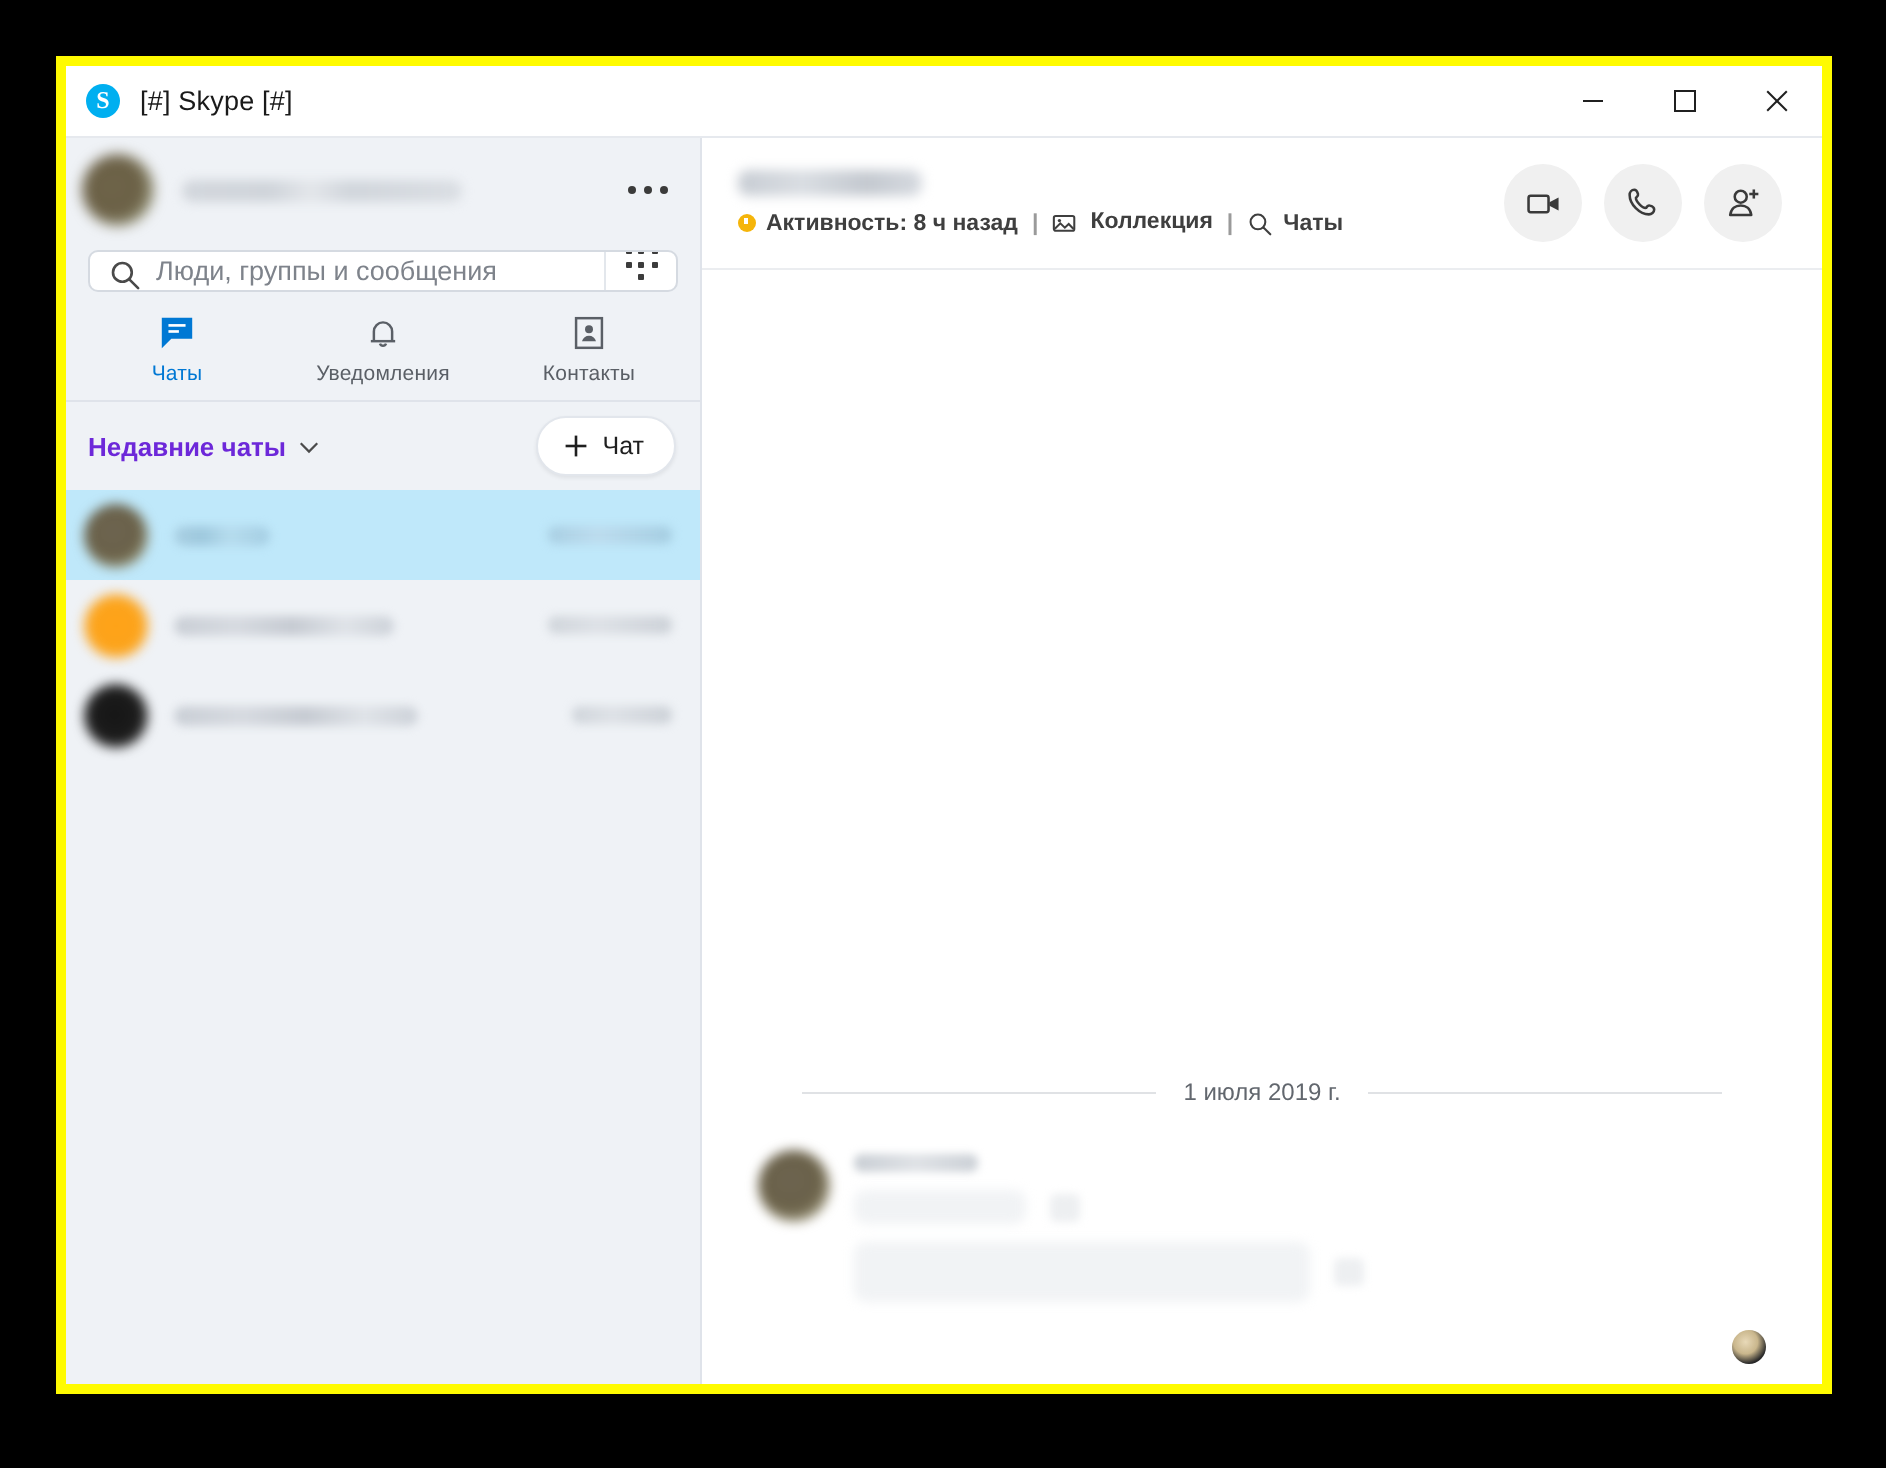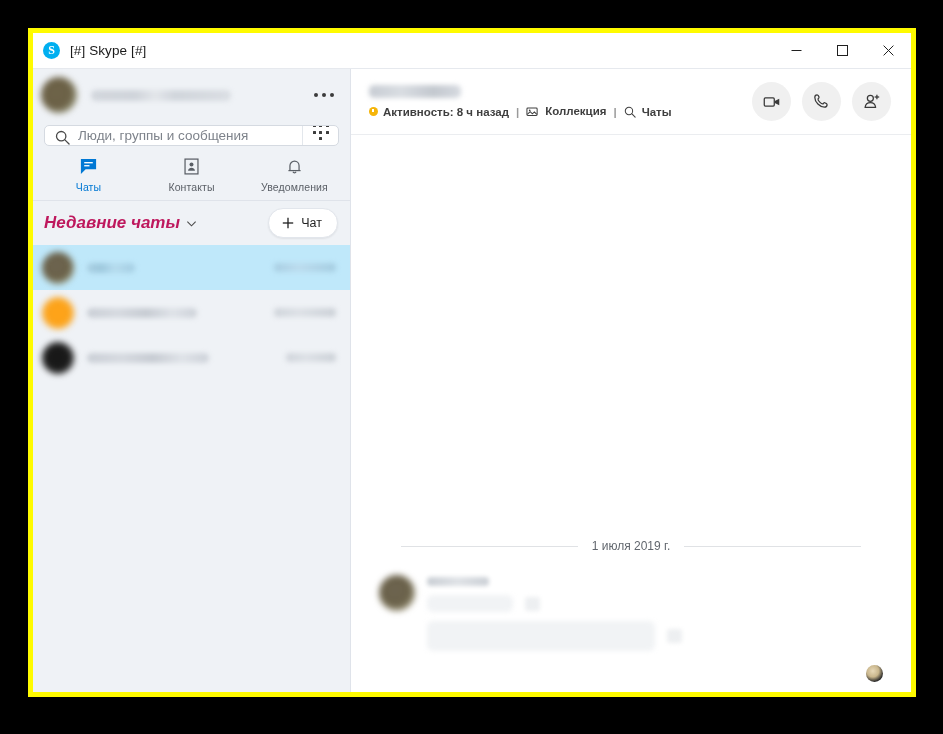--- a/index.html
+++ b/index.html
@@ -226,24 +226,23 @@
   
   .recent-head {
     height: 44px;
     min-height: 44px;
     display: flex;
     align-items: center;
     padding: 0 12px 0 11px;
   }
 
   .recent-title {
-    font-size: 17px;
+    font-size: 13px;
     font-weight: bold;
-    color: #be185d;
-    font-style: italic;
+    color: #6d28d9;
   }
 
   .chev-down { margin-left: 6px; color: #4b4b4b; display: flex; cursor: pointer; }
 
   .new-chat-btn {
     margin-left: auto;
     height: 30px;
     background: #ffffff;
     border: 1px solid #e2e6ec;
     border-radius: 16px;
@@ -578,37 +577,37 @@
                   <line x1="5.5" y1="9.2" x2="11" y2="9.2" stroke="#ffffff" stroke-width="1.4"></line>
                 </svg>
               </span>
               <span class="tab-label">Чаты</span>
             </div>
 
 
             <div class="tab">
               <span class="tab-icon">
                 <svg width="19" height="19" viewBox="0 0 20 20">
+                  <path d="M5.2 14.2v-5a4.8 4.8 0 0 1 9.6 0v5" fill="none" stroke="currentColor" stroke-width="1.3"></path>
+                  <line x1="3.6" y1="14.3" x2="16.4" y2="14.3" stroke="currentColor" stroke-width="1.3"></line>
+                  <path d="M8.4 15.6a1.7 1.7 0 0 0 3.2 0" fill="none" stroke="currentColor" stroke-width="1.3"></path>
+                </svg>
+              </span>
+              <span class="tab-label">Уведомления</span>
+            </div>
+
+            <div class="tab">
+              <span class="tab-icon">
+                <svg width="19" height="19" viewBox="0 0 20 20">
                   <rect x="3.2" y="2.2" width="13.6" height="15.6" fill="none" stroke="currentColor" stroke-width="1.3"></rect>
                   <circle cx="10" cy="8" r="2.1" fill="currentColor"></circle>
                   <path d="M6.3 14.4c0.5 -2 2 -3 3.7 -3s3.2 1 3.7 3z" fill="currentColor"></path>
                 </svg>
               </span>
               <span class="tab-label">Контакты</span>
-            </div>
-
-            <div class="tab">
-              <span class="tab-icon">
-                <svg width="19" height="19" viewBox="0 0 20 20">
-                  <path d="M5.2 14.2v-5a4.8 4.8 0 0 1 9.6 0v5" fill="none" stroke="currentColor" stroke-width="1.3"></path>
-                  <line x1="3.6" y1="14.3" x2="16.4" y2="14.3" stroke="currentColor" stroke-width="1.3"></line>
-                  <path d="M8.4 15.6a1.7 1.7 0 0 0 3.2 0" fill="none" stroke="currentColor" stroke-width="1.3"></path>
-                </svg>
-              </span>
-              <span class="tab-label">Уведомления</span>
             </div>
           </div>
 
           <div class="recent-head">
             <span class="recent-title">Недавние чаты</span>
             <span class="chev-down">
               <svg width="11" height="11" viewBox="0 0 12 12">
                 <polyline points="1.5,4 6,8.5 10.5,4" fill="none" stroke="currentColor" stroke-width="1.2"></polyline>
               </svg>
             </span>

